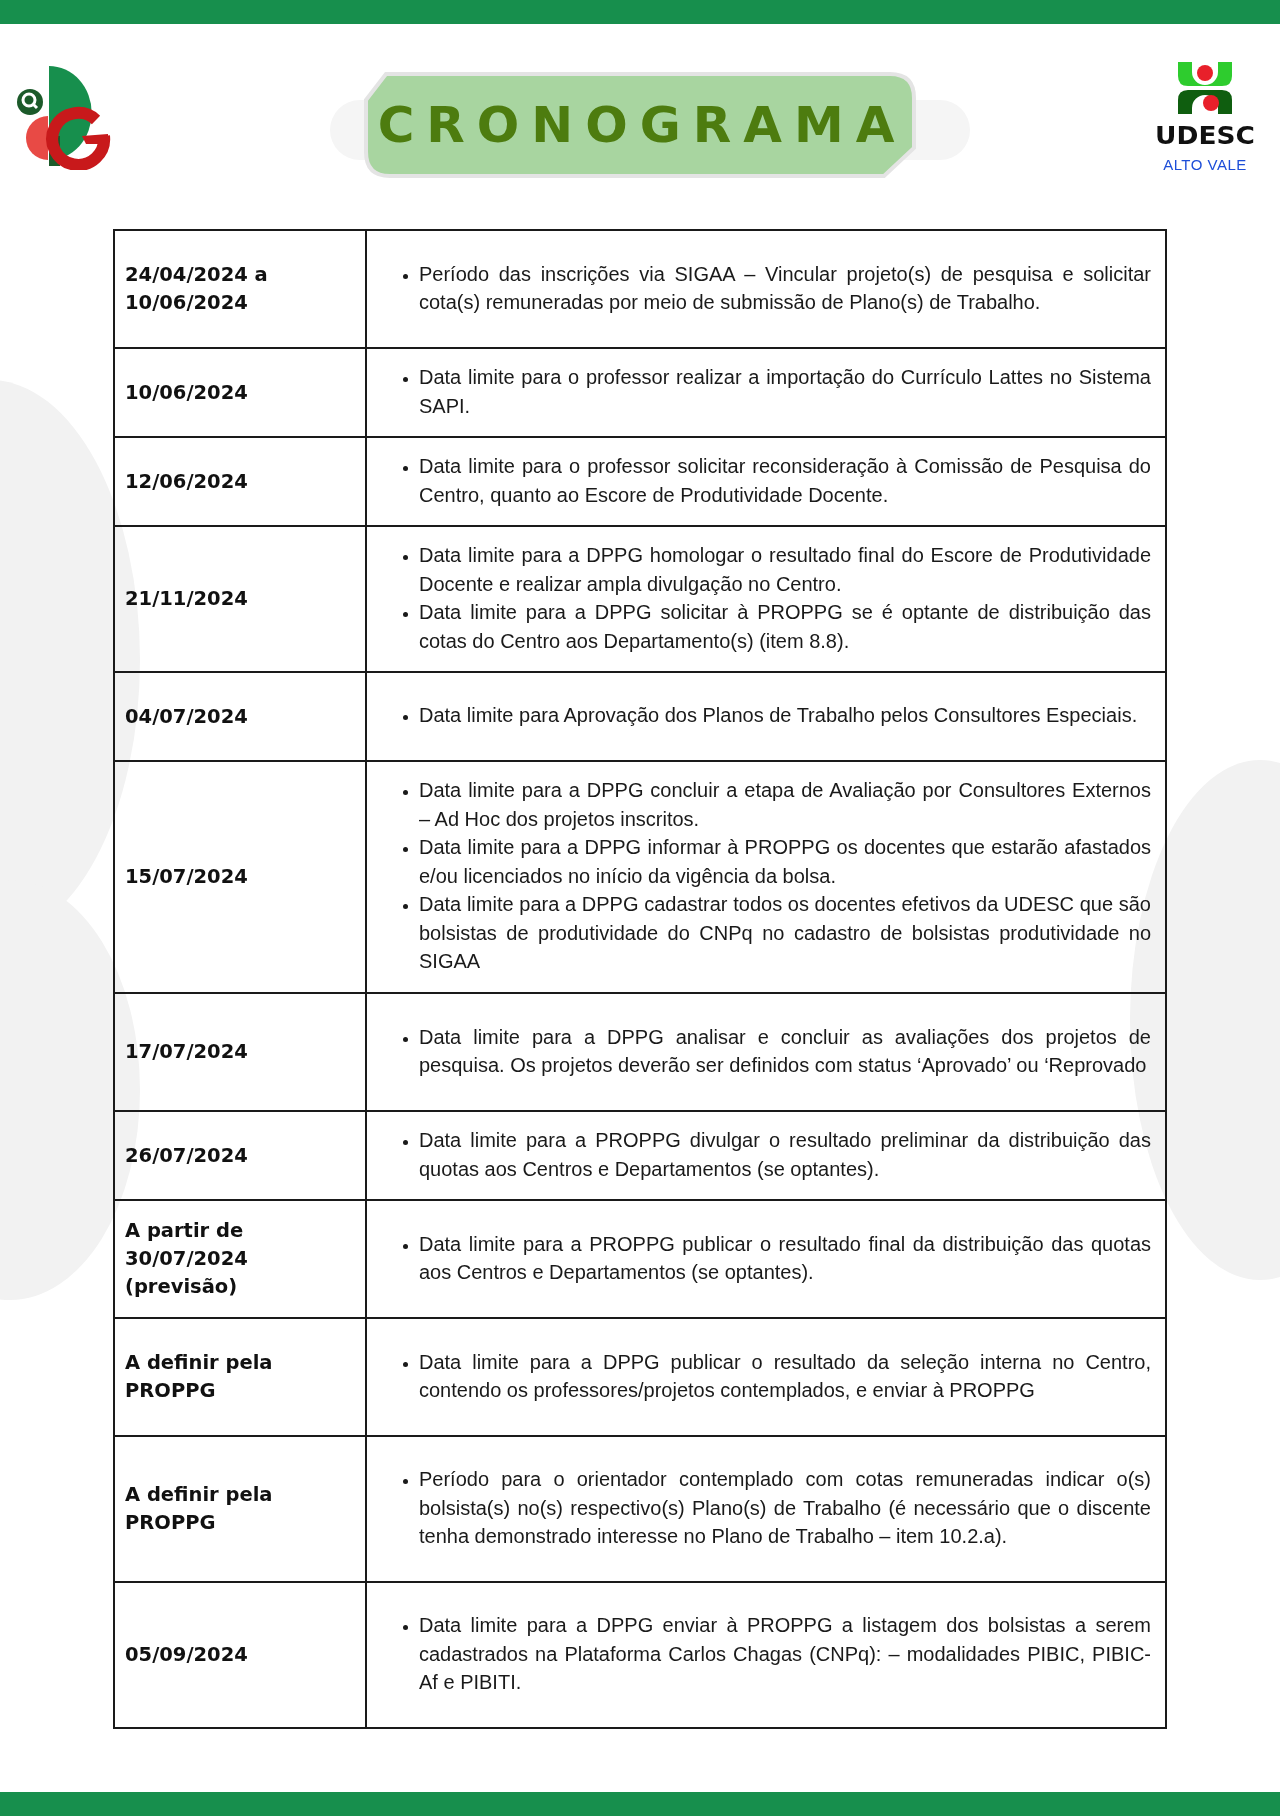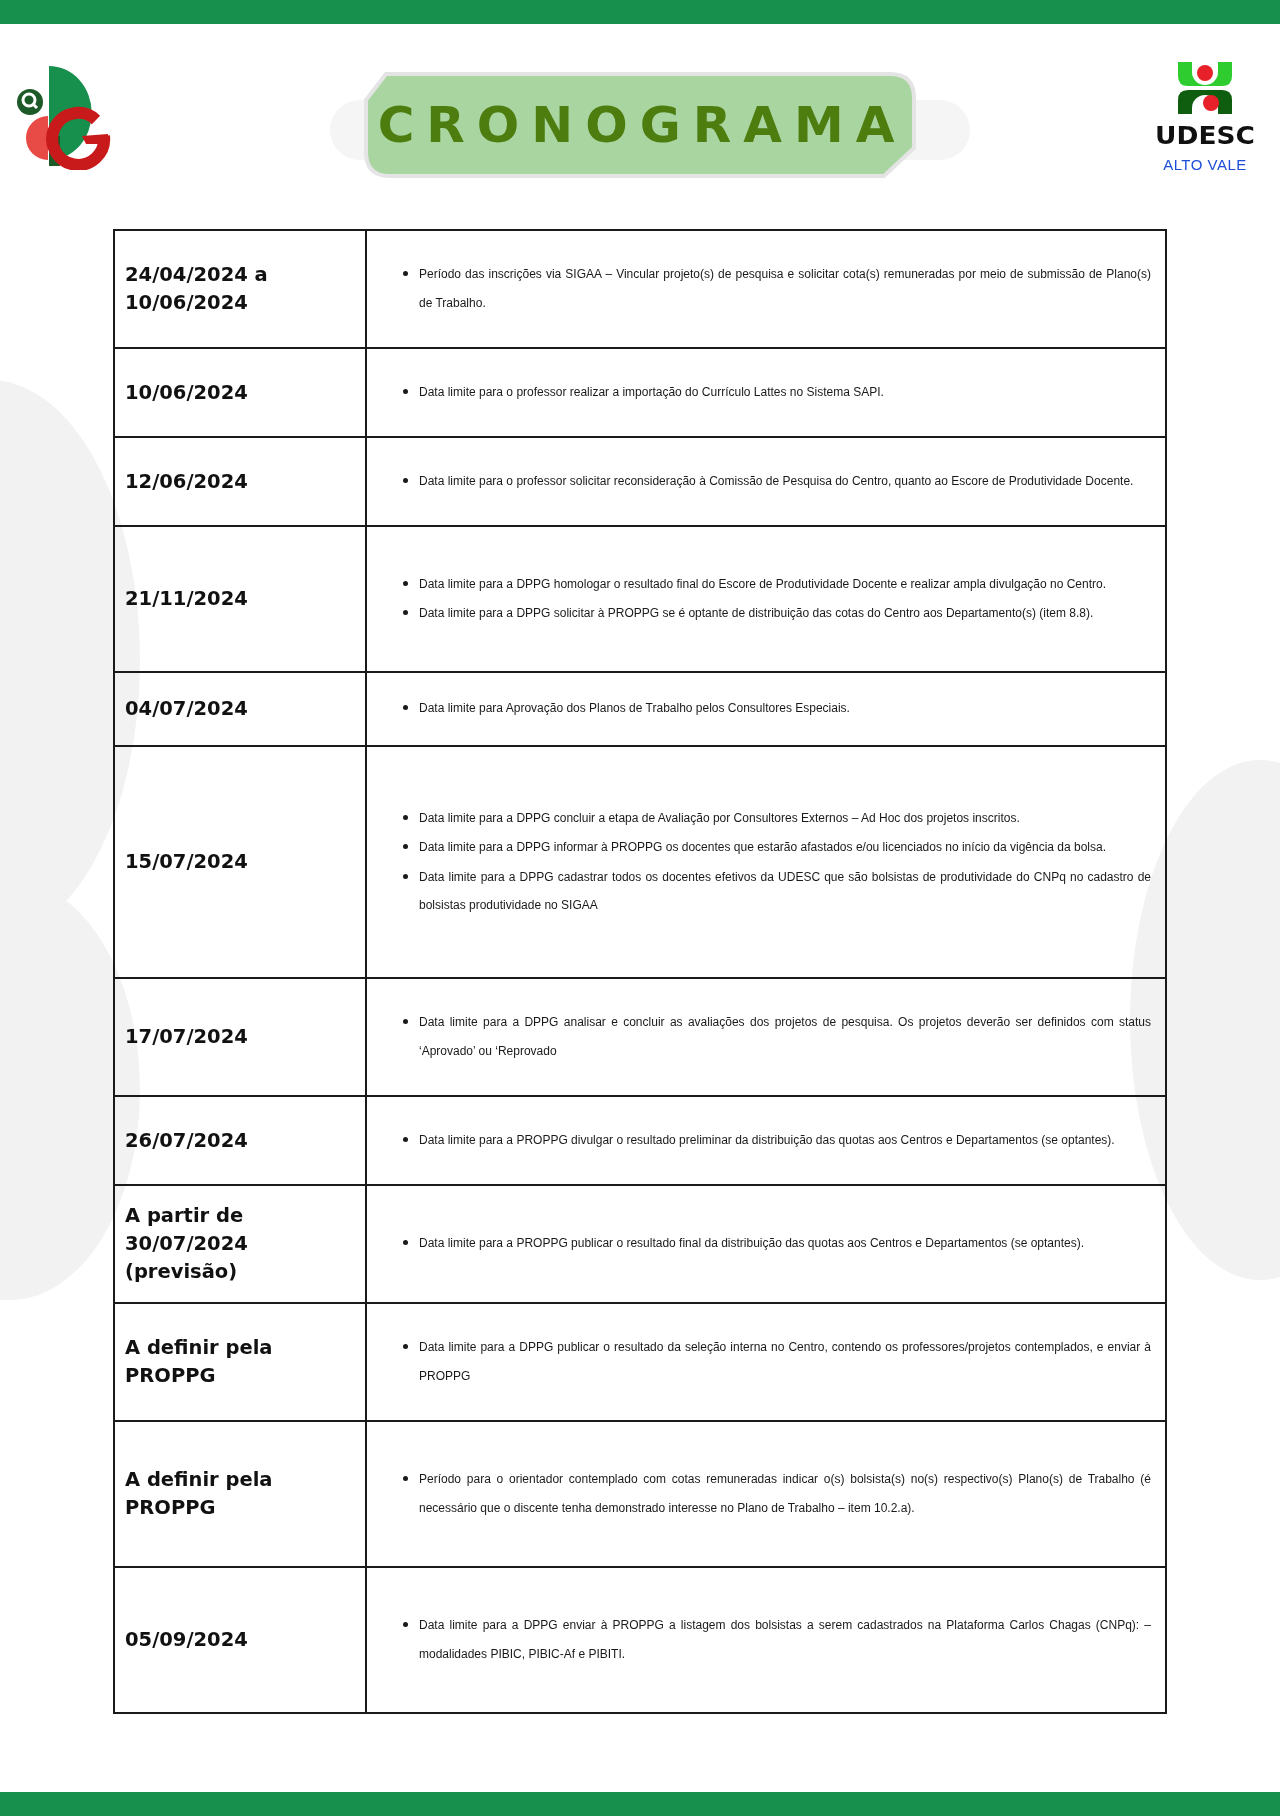--- a/index.html
+++ b/index.html
@@ -56,21 +56,21 @@
     .schedule td { border: 2.5px solid #1a1a1a; vertical-align: middle; }
     .schedule td.date {
       width: 230px; text-align: left;
       font-family: "DejaVu Sans", sans-serif; font-weight: bold;
       font-size: 19.5px; line-height: 28px; color: #111; padding: 0 10px;
     }
     .schedule td.desc { padding: 10px 14px 12px 18px; }
     .schedule ul { margin: 0; padding-left: 34px; }
     .schedule li {
       font-family: "Liberation Sans", sans-serif;
-      font-size: 12px; line-height: 28.5px; text-align: justify; color: #1a1a1a;
+      font-size: 20px; line-height: 28.5px; text-align: justify; color: #1a1a1a;
     }
     .schedule li::marker { font-size: 16px; }
   </style>
 </head>
 <body>
 
 <div class="bar-top"></div>
 
 <div class="wm wm1"></div>
 <div class="wm wm2"></div>
@@ -141,21 +141,21 @@
       </tr>
       <tr style="height: 146px;">
         <td class="date">21/11/2024</td>
         <td class="desc">
           <ul>
             <li>Data limite para a DPPG homologar o resultado final do Escore de Produtividade Docente e realizar ampla divulgação no Centro.</li>
             <li>Data limite para a DPPG solicitar à PROPPG se é optante de distribuição das cotas do Centro aos Departamento(s) (item 8.8).</li>
           </ul>
         </td>
       </tr>
-      <tr style="height: 74px;">
+      <tr style="height: 89px;">
         <td class="date">04/07/2024</td>
         <td class="desc">
           <ul>
             <li>Data limite para Aprovação dos Planos de Trabalho pelos Consultores Especiais.</li>
           </ul>
         </td>
       </tr>
       <tr style="height: 232px;">
         <td class="date">15/07/2024</td>
         <td class="desc">

